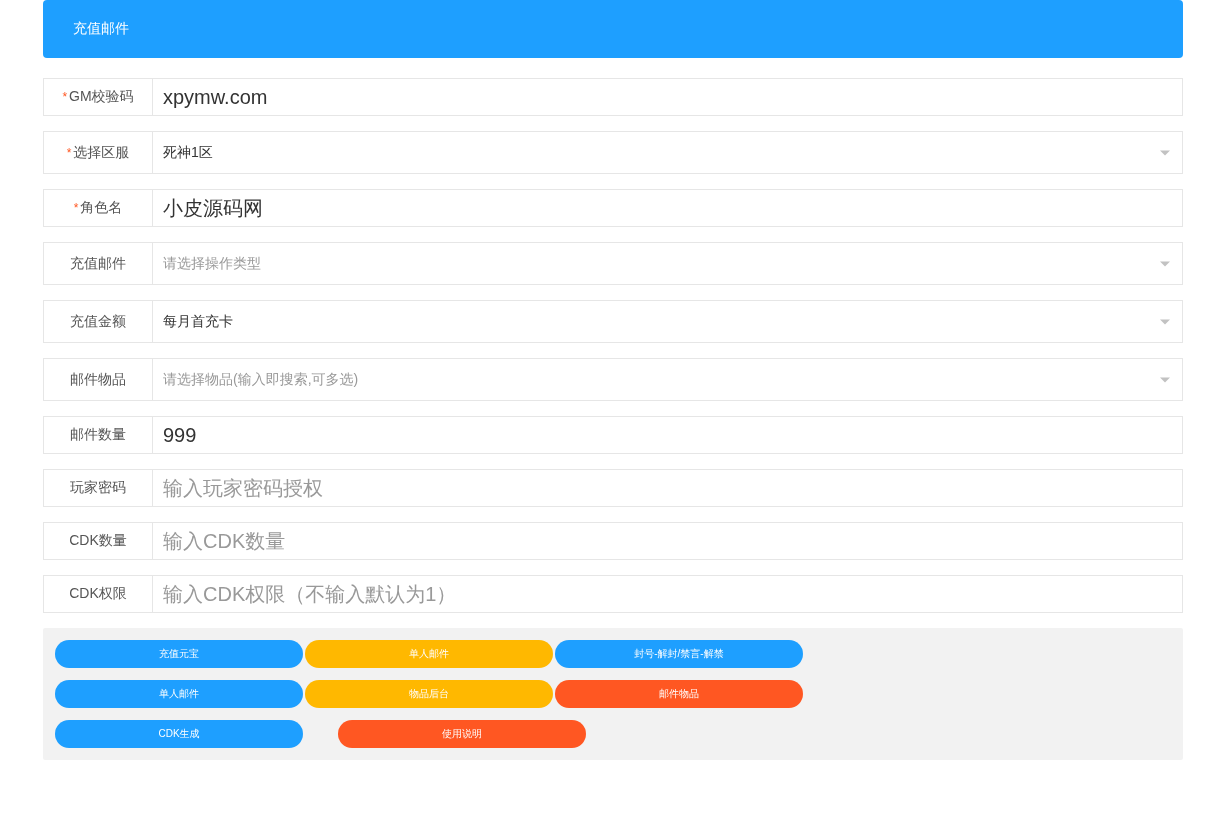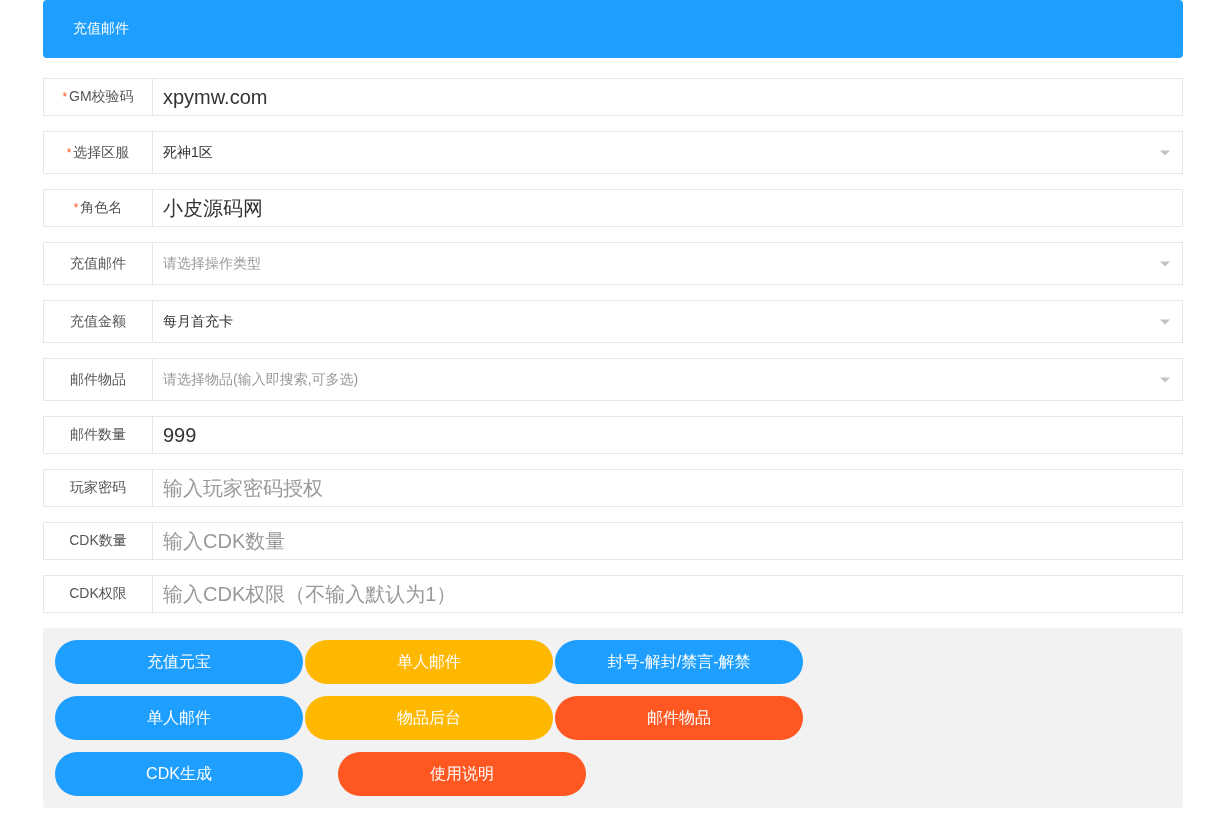--- a/index.html
+++ b/index.html
@@ -107,25 +107,25 @@
       display: flex;
       gap: 2px;
       margin-bottom: 12px;
     }
     .button-row:last-child {
       margin-bottom: 0;
       gap: 35px;
     }
     .btn {
       min-width: 248px;
-      height: 44px;
+      height: 28px;
       border: none;
       border-radius: 100px;
       color: #fff;
-      font-size: 16px;
+      font-size: 10px;
       cursor: pointer;
       display: flex;
       align-items: center;
       justify-content: center;
       font-family: inherit;
     }
     .btn-blue {
       background: #1e9fff;
     }
     .btn-orange {

